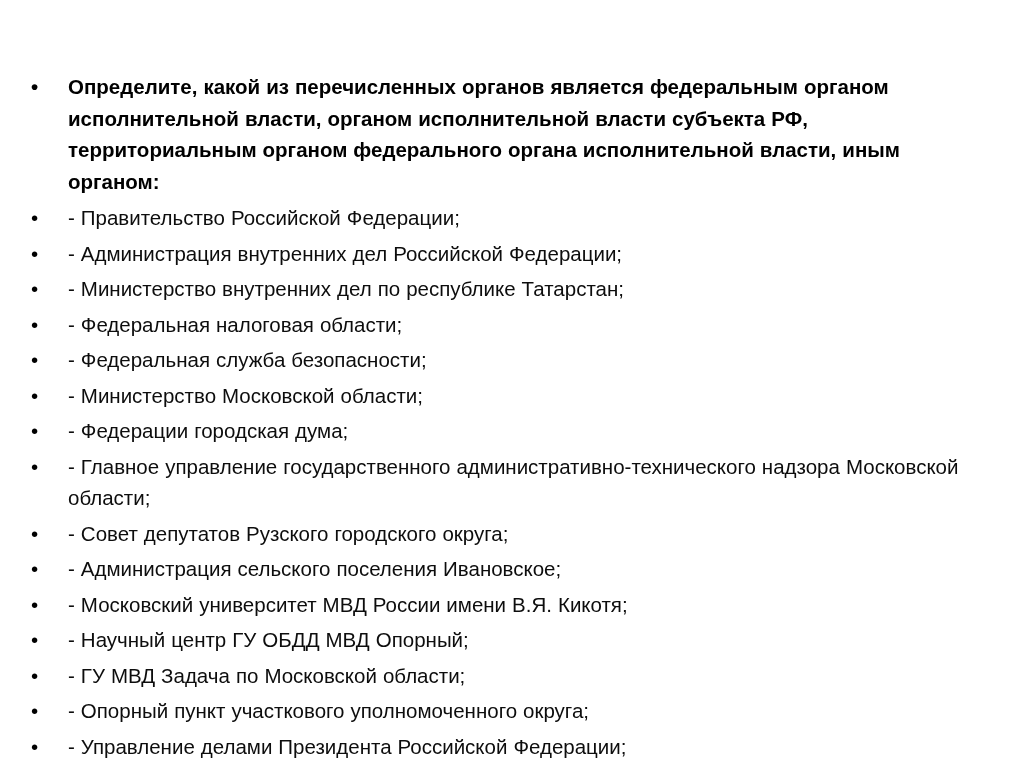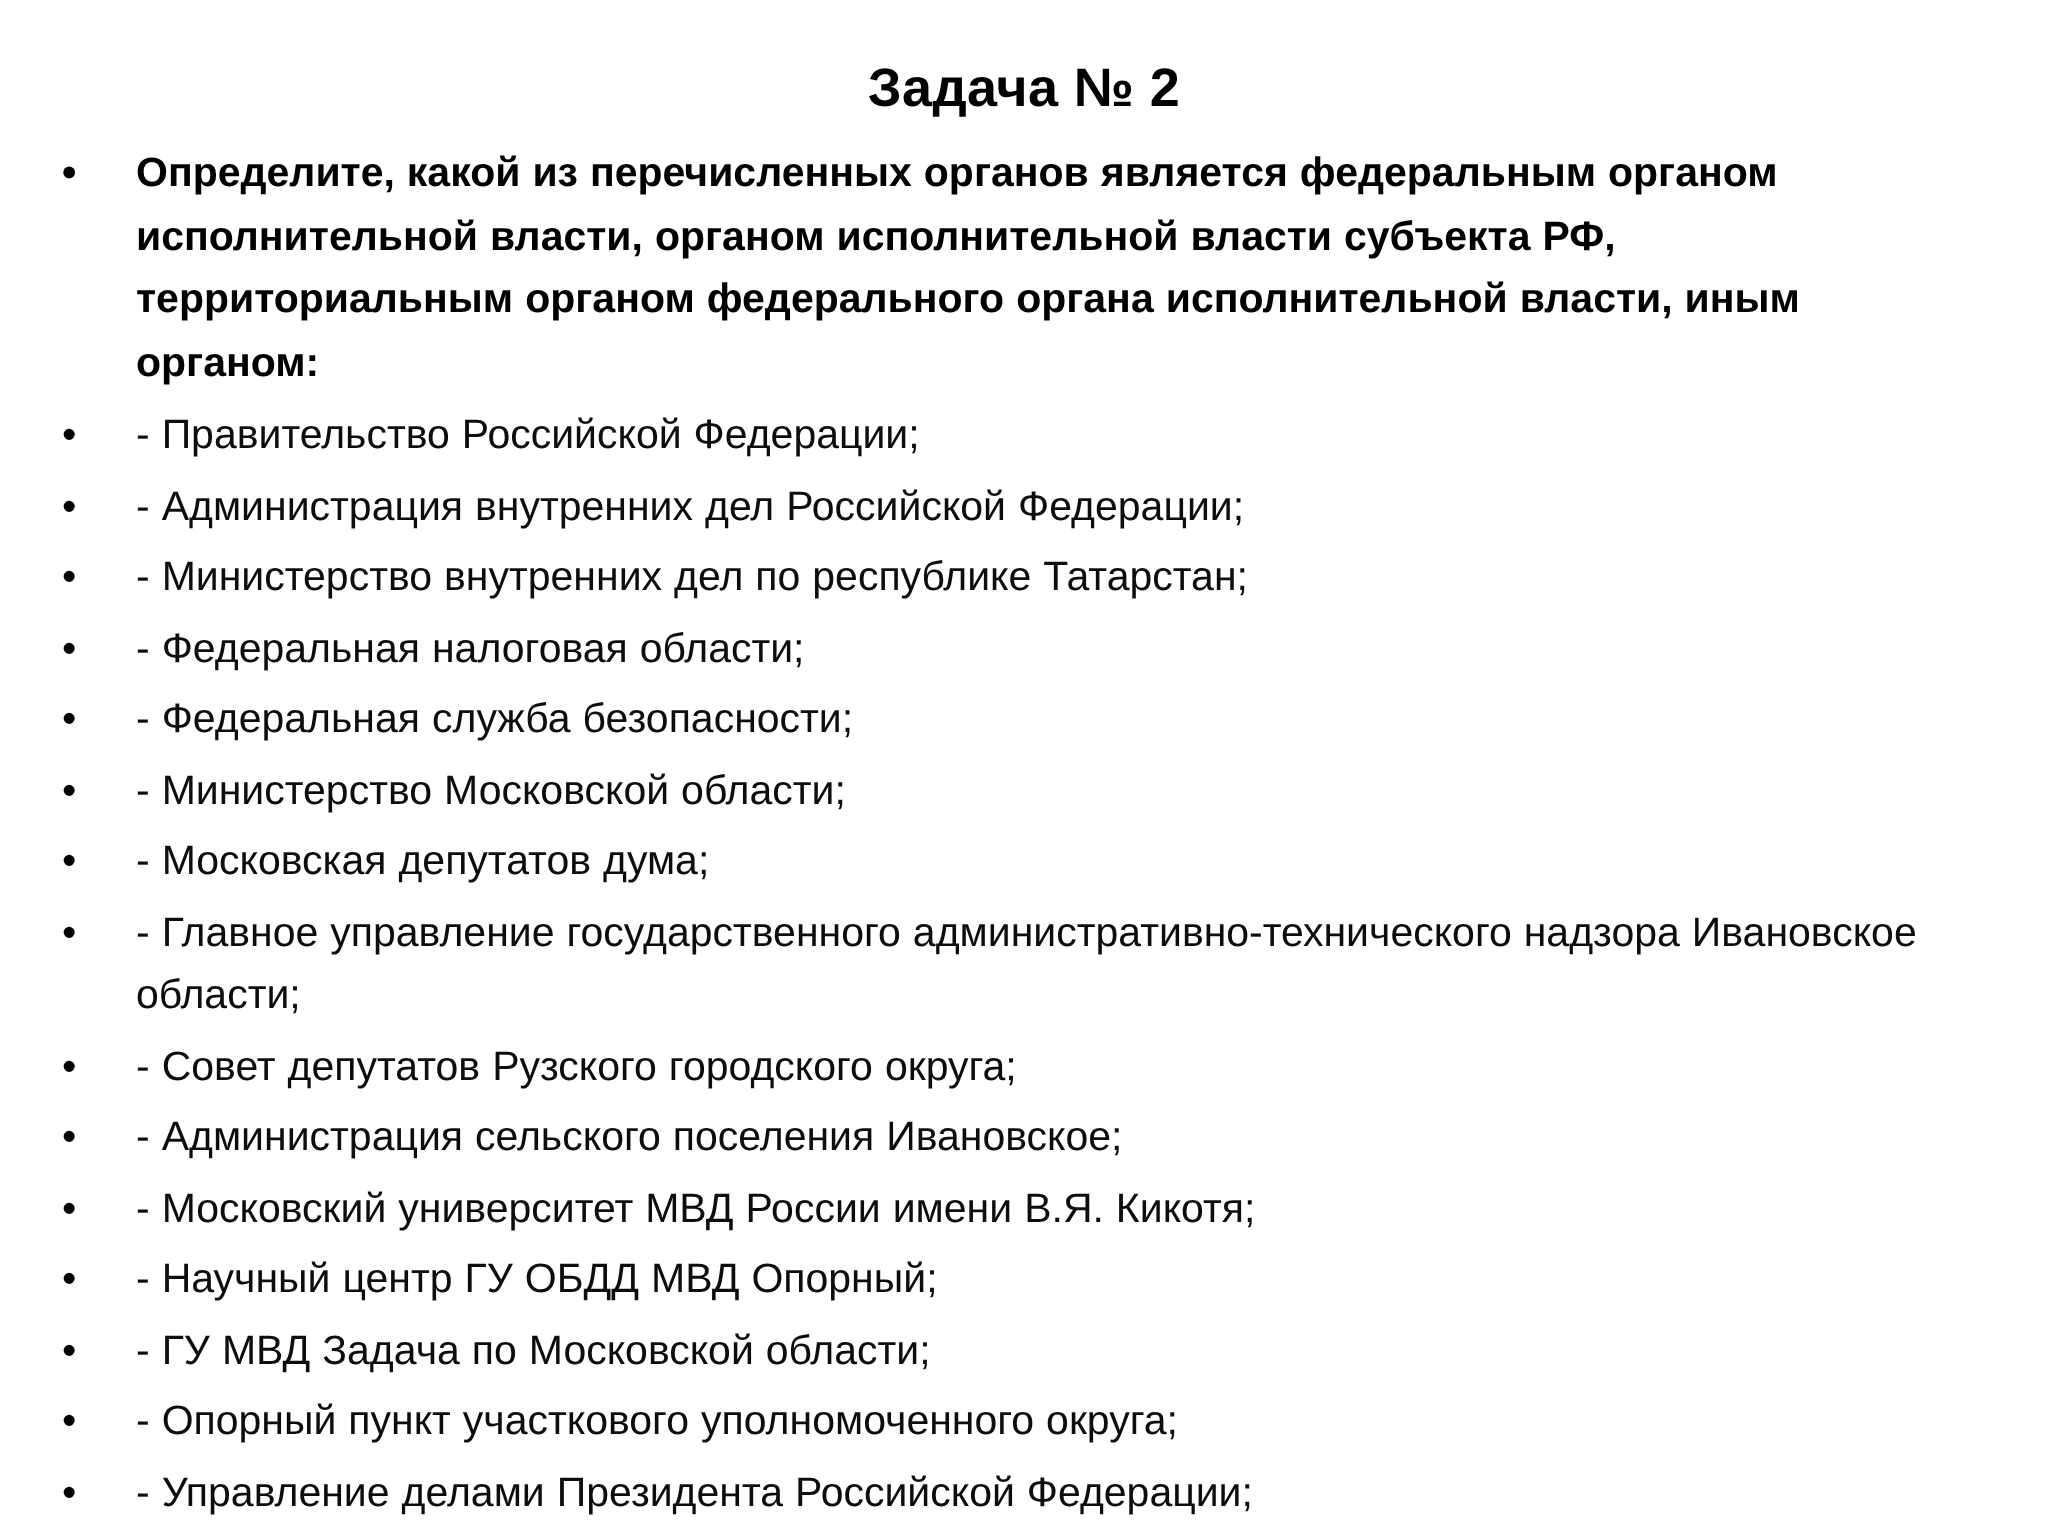--- a/index.html
+++ b/index.html
@@ -74,21 +74,20 @@
   }
   .bullet-item.wrap2 .btext {
     max-width: 925px;
   }
 </style>
 </head>
 <body>
 
 <div class="slide">
 
-  <div class="slide-title">Задача № 2</div>
 
   <div class="bullet-list">
 
     <div class="bullet-item lead">
       <span class="marker">•</span>
       <span class="btext">Определите, какой из перечисленных органов является федеральным органом исполнительной власти, органом исполнительной власти субъекта РФ, территориальным органом федерального органа исполнительной власти, иным органом:</span>
     </div>
 
     <div class="bullet-item">
       <span class="marker">•</span>
@@ -115,26 +114,26 @@
       <span class="btext">- Федеральная служба безопасности;</span>
     </div>
 
     <div class="bullet-item">
       <span class="marker">•</span>
       <span class="btext">- Министерство Московской области;</span>
     </div>
 
     <div class="bullet-item">
       <span class="marker">•</span>
-      <span class="btext">- Московская депутатов дума;</span>
+      <span class="btext">- Федерации городская дума;</span>
     </div>
 
     <div class="bullet-item wrap2">
       <span class="marker">•</span>
-      <span class="btext">- Главное управление государственного административно-технического надзора Ивановское области;</span>
+      <span class="btext">- Главное управление государственного административно-технического надзора Московской области;</span>
     </div>
 
     <div class="bullet-item">
       <span class="marker">•</span>
       <span class="btext">- Совет депутатов Рузского городского округа;</span>
     </div>
 
     <div class="bullet-item">
       <span class="marker">•</span>
       <span class="btext">- Администрация сельского поселения Ивановское;</span>

